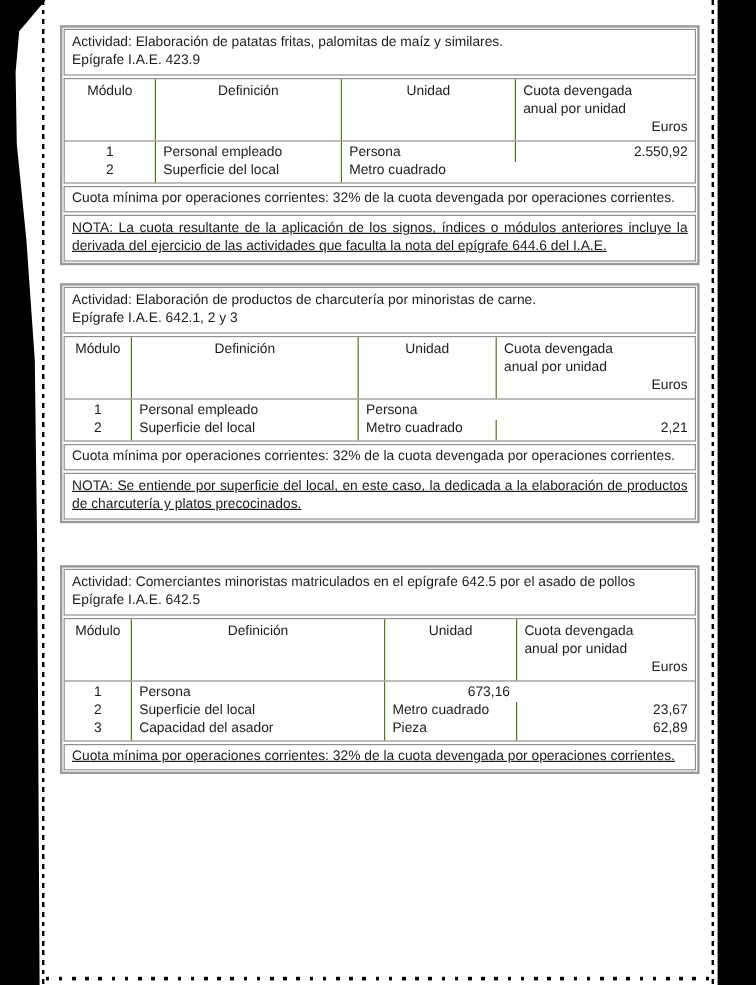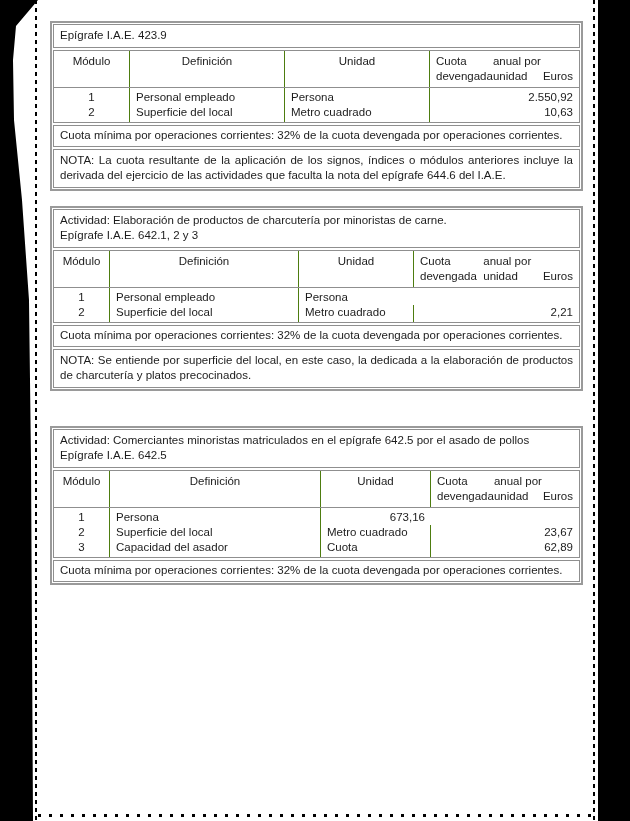--- a/index.html
+++ b/index.html
@@ -42,36 +42,36 @@
   .block {
     width: 533px;
     border: 2px solid #9a9a9a;
     padding: 1px;
     background: #fff;
   }
   .block.b1 { margin-bottom: 15px; }
   .block.b2 { margin-bottom: 35px; }
 
   .sec { border: 1px solid #8f8f8f; margin-bottom: 2px; background: #fff; }
-  .sec:last-child { margin-bottom: 0; }
+  .sec:last-child { margin-bottom: 0; text-decoration: underline; }
 
   .sec.activity { padding: 3px 6px 4px; }
 
   
   .row { display: grid; }
   .b1 .row { grid-template-columns: 76px 155px 145px 1fr; }
   .b2 .row { grid-template-columns: 56px 189px 115px 1fr; }
   .b3 .row { grid-template-columns: 56px 211px 110px 1fr; }
 
   .thead .cell { padding: 3px 6px; }
   .cell { border-right: 1px solid #4d7c0f; }
   .cell:last-child { border-right: none; }
   .cell.center { text-align: center; }
 
-  .cuota-head { display: flex; flex-direction: row; align-items: flex-end; }
+  .cuota-head { display: flex; flex-direction: column; }
   .cuota-head .euros { text-align: right; }
 
   .tbody { border-top: 1px solid #8f8f8f; padding: 0; }
   .tbody .trow .cell { padding: 0 6px; }
   .tbody .trow:first-child .cell { padding-top: 2px; }
   .tbody .trow:last-child .cell { padding-bottom: 2px; }
   .cell.num { text-align: right; }
 
   .sec.cuotamin { padding: 2px 6px 3px; }
 
@@ -85,20 +85,21 @@
 <div class="scan-bar-left"></div>
 <div class="scan-bar-right"></div>
 <div class="dash-rule-v left"></div>
 <div class="dash-rule-v right"></div>
 <div class="dot-rule-h"></div>
 
 <div class="content">
 
   <section class="block b1">
     <div class="sec activity">
+      <div>Actividad: Elaboración de patatas fritas, palomitas de maíz y similares.</div>
       <div>Epígrafe I.A.E. 423.9</div>
     </div>
     <div class="sec table">
       <div class="row thead">
         <div class="cell center">Módulo</div>
         <div class="cell center">Definición</div>
         <div class="cell center">Unidad</div>
         <div class="cell cuota-head">
           <span>Cuota devengada</span>
           <span>anual por unidad</span>
@@ -109,21 +110,20 @@
         <div class="row trow">
           <div class="cell center">1</div>
           <div class="cell">Personal empleado</div>
           <div class="cell">Persona</div>
           <div class="cell num">2.550,92</div>
         </div>
         <div class="row trow">
           <div class="cell center">2</div>
           <div class="cell">Superficie del local</div>
           <div class="cell">Metro cuadrado</div>
-          <div class="cell num">10,63</div>
         </div>
       </div>
     </div>
     <div class="sec cuotamin">Cuota mínima por operaciones corrientes: 32% de la cuota devengada por operaciones corrientes.</div>
     <div class="sec notas">
       <p>NOTA: La cuota resultante de la aplicación de los signos, índices o módulos anteriores incluye la derivada del ejercicio de las actividades que faculta la nota del epígrafe 644.6 del I.A.E.</p>
     </div>
   </section>
 
   <section class="block b2">
@@ -186,21 +186,21 @@
         </div>
         <div class="row trow">
           <div class="cell center">2</div>
           <div class="cell">Superficie del local</div>
           <div class="cell">Metro cuadrado</div>
           <div class="cell num">23,67</div>
         </div>
         <div class="row trow">
           <div class="cell center">3</div>
           <div class="cell">Capacidad del asador</div>
-          <div class="cell">Cuota</div>
+          <div class="cell">Pieza</div>
           <div class="cell num">62,89</div>
         </div>
       </div>
     </div>
     <div class="sec cuotamin">Cuota mínima por operaciones corrientes: 32% de la cuota devengada por operaciones corrientes.</div>
   </section>
 
 </div>
 
 </body></html>

